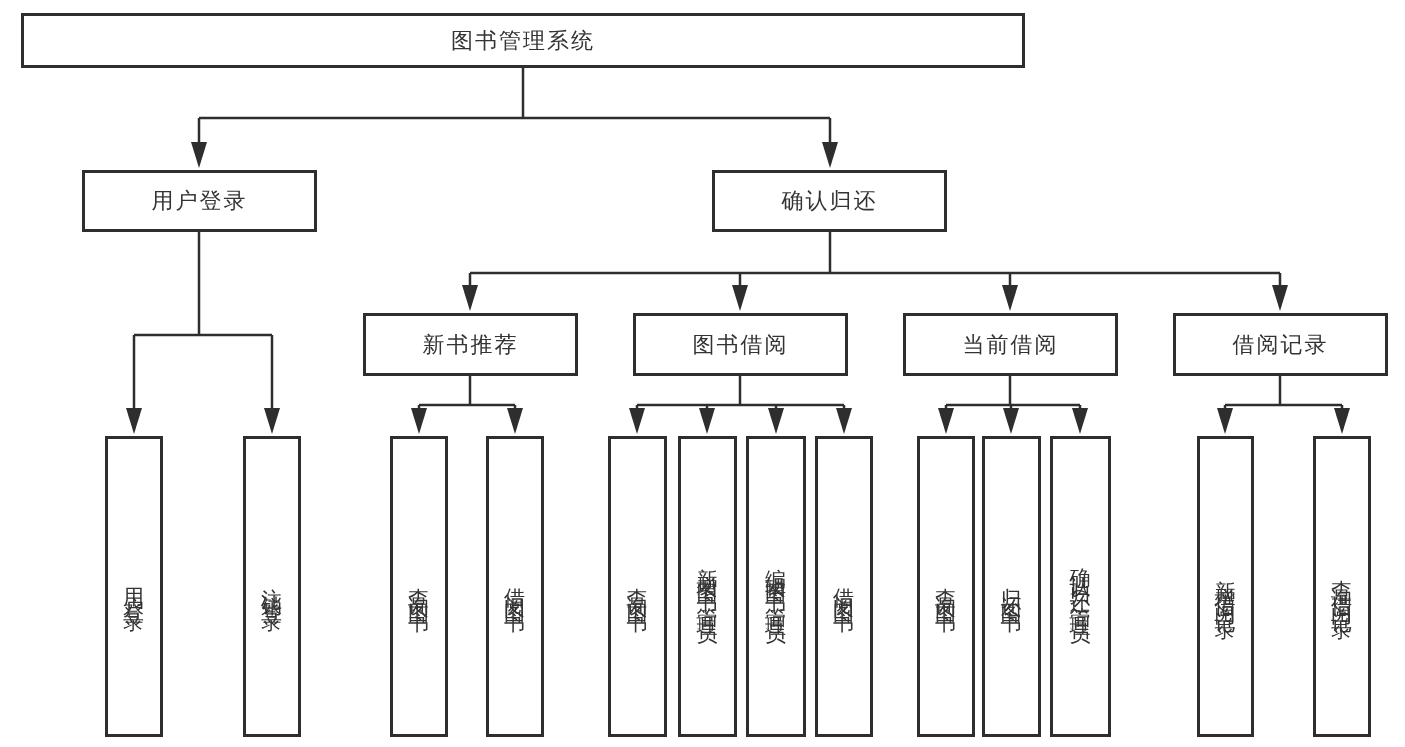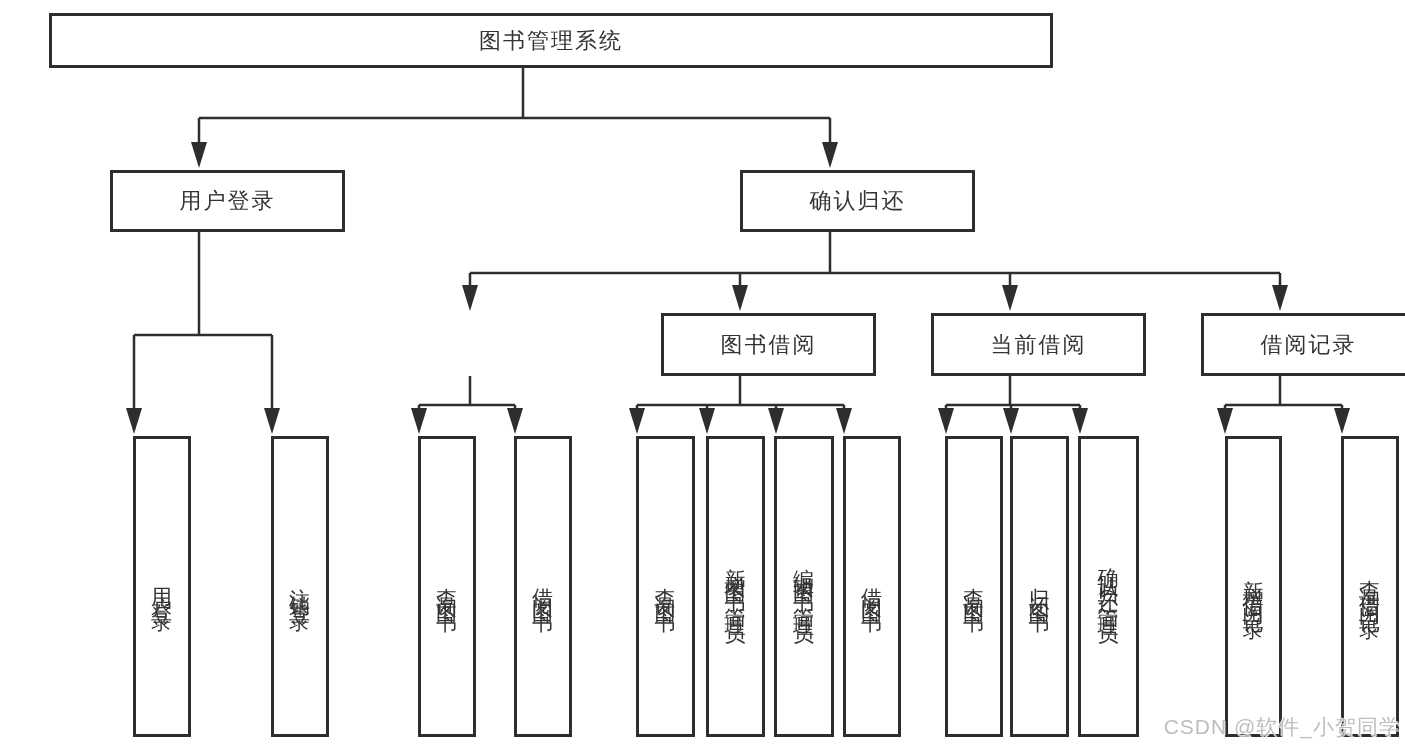--- a/index.html
+++ b/index.html
@@ -23,21 +23,20 @@
   }
   .node {
     position: absolute;
     box-sizing: border-box;
     border: 3px solid #2e2e2e;
     background: #ffffff;
     color: #333333;
     display: flex;
     align-items: center;
     justify-content: center;
-    margin-left: 28px;
   }
   .node.h span {
     font-size: 22px;
     letter-spacing: 2px;
     white-space: nowrap;
   }
   .node.v span {
     writing-mode: vertical-rl;
     text-orientation: mixed;
     font-size: 21px;
@@ -106,20 +105,23 @@
     <span>图书管理系统</span>
   </div>
 
   <div class="node h" style="left:82px; top:170px; width:235px; height:62px">
     <span>用户登录</span>
   </div>
   <div class="node h" style="left:712px; top:170px; width:235px; height:62px">
     <span>确认归还</span>
   </div>
 
+  <div class="node h" style="left:363px; top:313px; width:215px; height:63px">
+    <span>新书推荐</span>
+  </div>
   <div class="node h" style="left:903px; top:313px; width:215px; height:63px">
     <span>当前借阅</span>
   </div>
   <div class="node h" style="left:633px; top:313px; width:215px; height:63px">
     <span>图书借阅</span>
   </div>
   <div class="node h" style="left:1173px; top:313px; width:215px; height:63px">
     <span>借阅记录</span>
   </div>
 
@@ -160,14 +162,13 @@
     <span>确认归还（管理员）</span>
   </div>
 
   <div class="node v" style="left:1197px; top:436px; width:57px; height:301px">
     <span>新增借阅记录</span>
   </div>
   <div class="node v" style="left:1313px; top:436px; width:58px; height:301px">
     <span>查询借阅记录</span>
   </div>
 
-  <div id="watermark">CSDN @软件_小贺同学</div>
 </div>
 
 </body></html>

